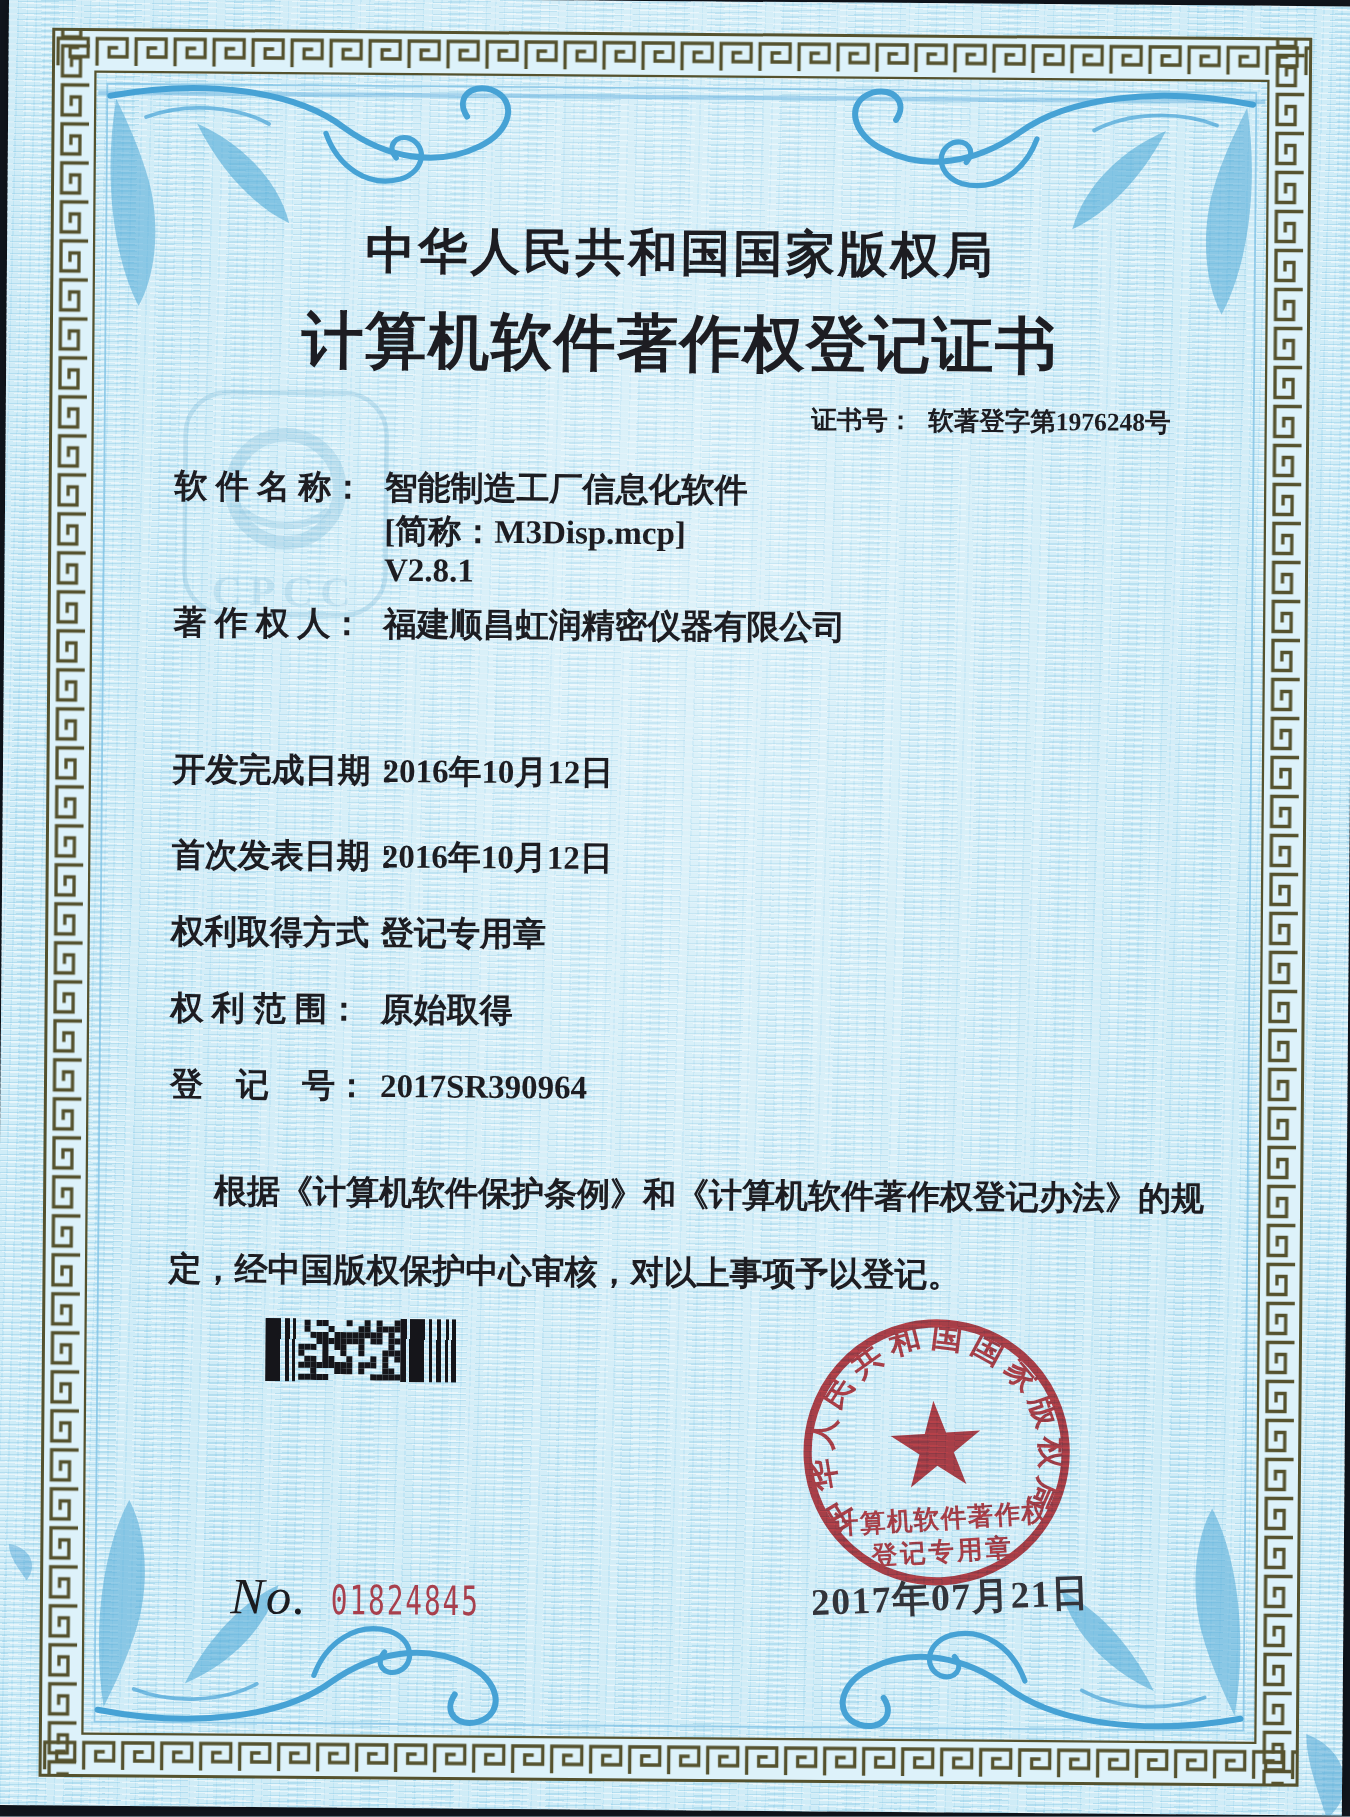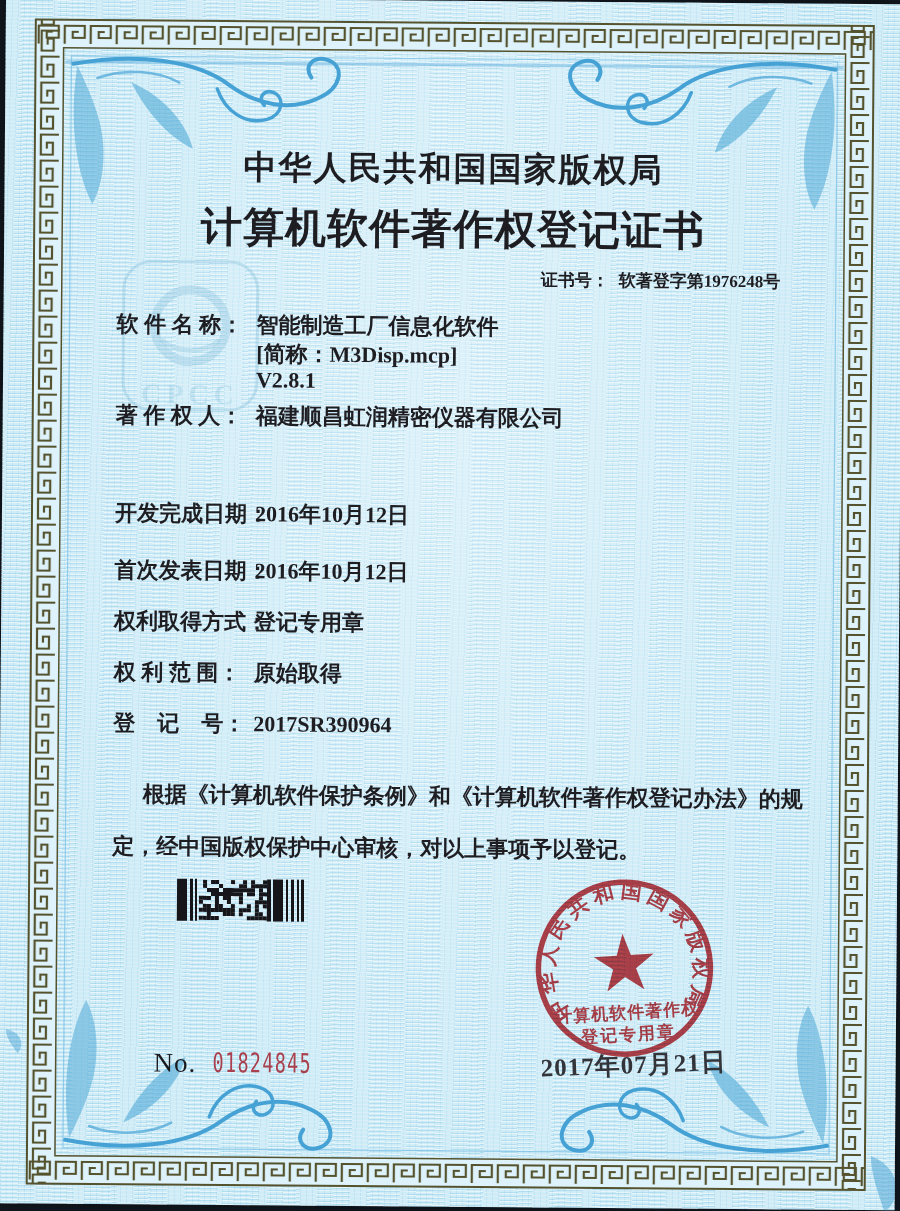--- a/index.html
+++ b/index.html
@@ -46,21 +46,21 @@
     linear-gradient(90deg,#15151a 0 4px,rgba(0,0,0,0) 4px 6px,#15151a 6px 16px,rgba(0,0,0,0) 16px 19px,#15151a 19px 21px,rgba(0,0,0,0) 21px 24px,#15151a 24px 27px,rgba(0,0,0,0) 27px 30px,#15151a 30px 32px,rgba(0,0,0,0) 32px 34px,#15151a 34px 37px,rgba(0,0,0,0) 37px 42px);}
   
   .seal{position:absolute;left:526px;top:866px;width:200px;height:200px;z-index:4;
         transform:rotate(-4deg);opacity:.92;mix-blend-mode:multiply;}
   .seal text{font-family:"Liberation Serif","DejaVu Serif",serif;}
   .seal .star{font-family:"DejaVu Sans",sans-serif;}
   .seal-date{position:absolute;left:543px;top:1046px;font-size:25px;font-weight:700;
         color:#33343a;letter-spacing:1px;transform:rotate(-2.5deg);z-index:3;}
   
   .serial{position:absolute;left:156px;top:1048px;z-index:3;white-space:nowrap;}
-  .serial .no{font-size:27px;color:#1b1b1f;letter-spacing:1px;}
+  .serial .no{font-size:34px;color:#1b1b1f;letter-spacing:1px;font-style:italic;}
   .serial .digits{display:inline-block;margin-left:16px;font-family:"DejaVu Sans Mono",monospace;
         font-size:27px;color:#a8404d;letter-spacing:2px;transform:scaleX(.68);transform-origin:left center;}
   
   .emboss{position:absolute;left:112px;top:255px;width:150px;height:165px;z-index:1;opacity:.55;}
 </style>
 </head>
 <body>
 
 <div class="page">
 

